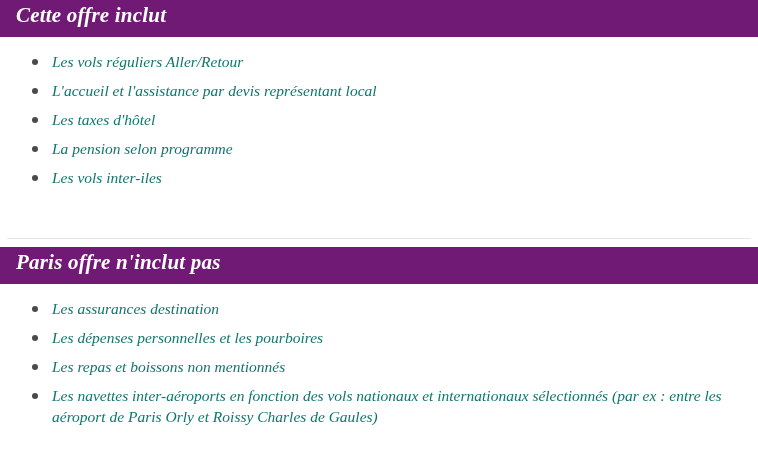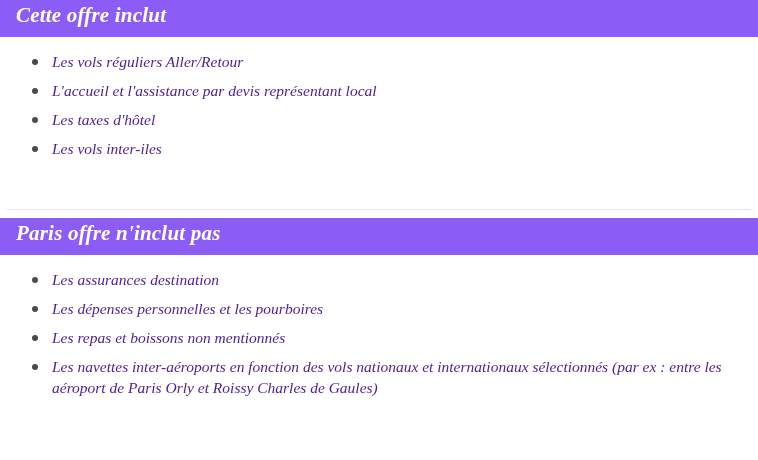--- a/index.html
+++ b/index.html
@@ -17,21 +17,21 @@
   .page {
     width: 758px;
     height: 460px;
     position: relative;
     box-sizing: border-box;
   }
   .section {
     width: 100%;
   }
   .section-header {
-    background: #8b5cf6;
+    background: #701a75;
     color: #ffffff;
     font-family: "Liberation Serif", serif;
     font-style: italic;
     font-weight: bold;
     font-size: 21px;
     letter-spacing: 0.2px;
     padding: 1px 0 8px 16px;
     box-sizing: border-box;
     height: 37px;
     line-height: 21px;
@@ -48,21 +48,21 @@
     padding: 0;
   }
   ul.bullets li {
     position: relative;
     padding-left: 26px;
     margin: 0 0 8px 6px;
     font-family: "Liberation Serif", serif;
     font-style: italic;
     font-size: 15.5px;
     line-height: 21px;
-    color: #4c1d95;
+    color: #0f766e;
   }
   ul.bullets li:before {
     content: "";
     position: absolute;
     left: 6px;
     top: 8px;
     width: 6px;
     height: 6px;
     border-radius: 50%;
     background: #4a4a4a;
@@ -91,20 +91,21 @@
 
 <div class="page">
 
   <div class="section">
     <div class="section-header">Cette offre inclut</div>
     <div class="section-body included-body">
       <ul class="bullets">
         <li>Les vols réguliers Aller/Retour</li>
         <li>L'accueil et l'assistance par devis représentant local</li>
         <li>Les taxes d'hôtel</li>
+        <li>La pension selon programme</li>
         <li>Les vols inter-iles</li>
       </ul>
     </div>
   </div>
 
   <div class="spacer-1"></div>
   <div class="divider-line"></div>
   <div class="spacer-2"></div>
 
   <div class="section">

